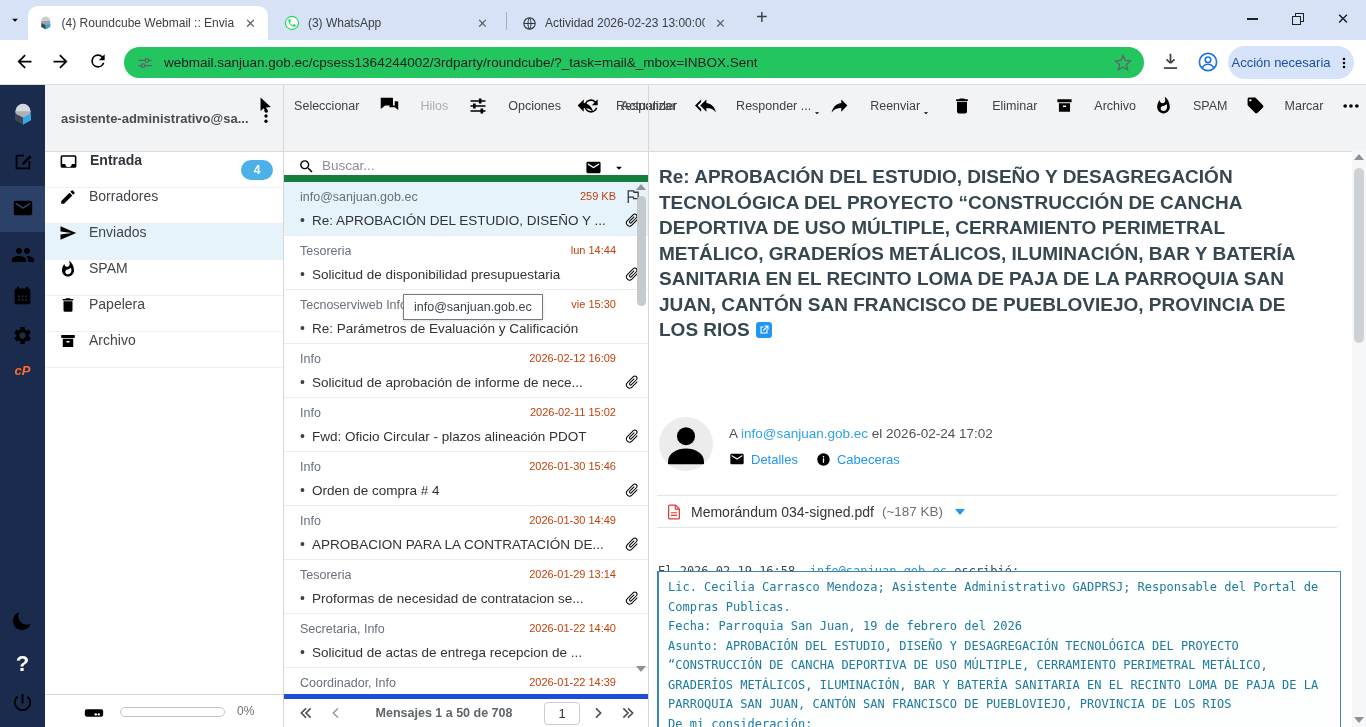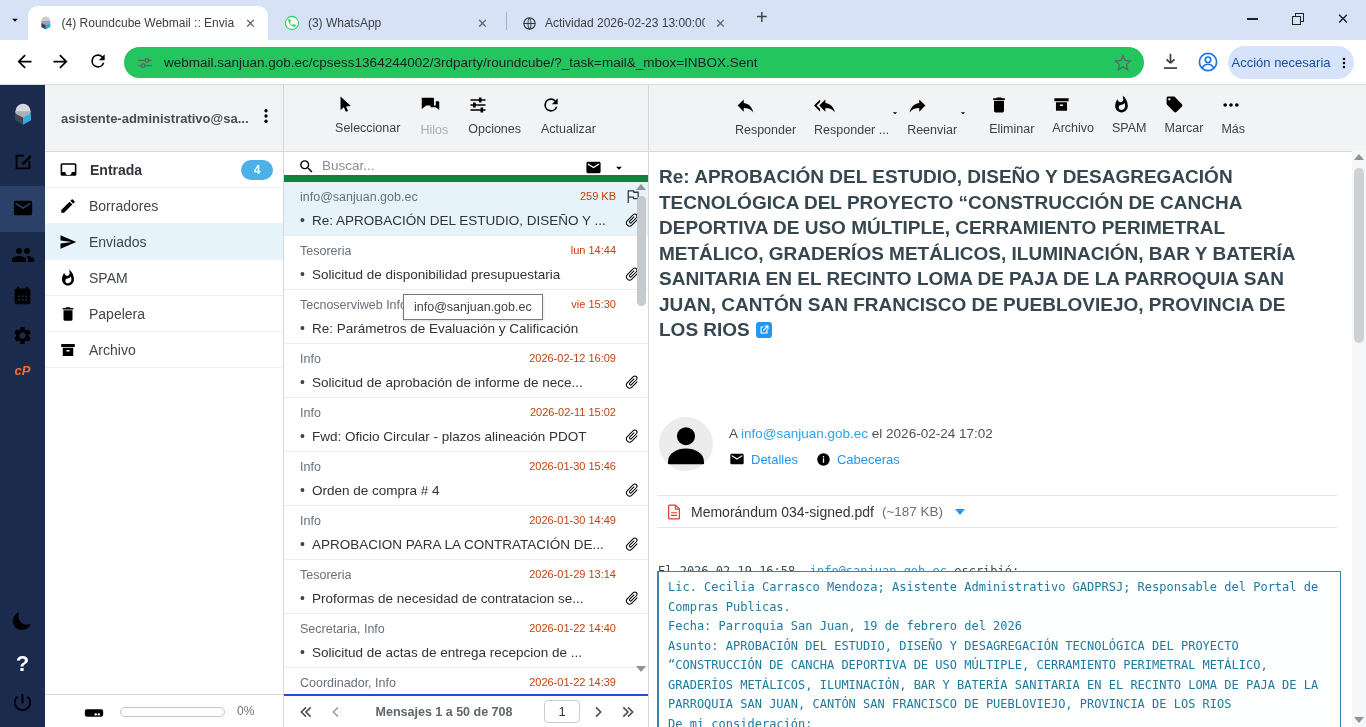--- a/index.html
+++ b/index.html
@@ -29,30 +29,30 @@
   #railmailbg { position:absolute; left:0; top:101px; width:45px; height:46px; background:#2c4168; }
   #topstrip { position:absolute; left:45px; top:0; width:1321px; height:67px; background:#f2f3f5; border-bottom:1px solid #d8dadd; }
   .colborder { position:absolute; top:0; width:1px; height:642px; background:#d5d7d9; }
 
   
   #account { position:absolute; left:45px; top:0; width:238px; height:67px; }
   #accountlabel { position:absolute; left:16px; top:26px; width:200px; font-size:13px; font-weight:bold; color:#474d52; white-space:nowrap; overflow:hidden; }
   #accountmenu { position:absolute; right:8px; top:22px; color:#474d52; }
 
   
-  .tbtn { display:flex; flex-direction:column; gap:7px; color:#3c4347; font-size:12.5px; position:relative; }
+  .tbtn { display:flex; flex-direction:row; align-items:center; gap:20px; color:#3c4347; font-size:12.5px; position:relative; }
   .tbtn .lbl { white-space:nowrap; }
   .tbtn.disabled { color:#a8aeb4; }
   #listtools { position:absolute; left:283px; top:10px; width:365px; display:flex; justify-content:center; gap:20px; }
   #msgtools  { position:absolute; left:680px; top:10px; width:620px; display:flex; justify-content:center; gap:18px; }
   .caret { position:absolute; right:-11px; top:13px; color:#3c4347; }
 
   
   #foldercol { position:absolute; left:45px; top:67px; width:238px; height:575px; background:#fff; }
-  .frow { position:relative; height:36px; display:flex; align-items:center; gap:12px; padding:0 14px; border-bottom:1px solid #f0f0f0; font-size:14px; color:#40464b; }
+  .frow { position:relative; height:36px; display:flex; align-items:flex-start; gap:12px; padding:0 14px; border-bottom:1px solid #f0f0f0; font-size:14px; color:#40464b; }
   .frow .fic { color:#37474f; }
   .frow.sel { background:#e7f3fb; }
   .frow.first { font-weight:bold; color:#30363b; }
   .badge { position:absolute; right:10px; top:8px; min-width:32px; height:20px; background:#4cb1e8; border-radius:10px; color:#fff; font-size:12px; font-weight:bold; display:flex; align-items:center; justify-content:center; }
   #quotabar { position:absolute; left:0; bottom:0; width:238px; height:33px; border-top:1px solid #d5d7d9; background:#fff; }
   #quotatrack { position:absolute; left:75px; top:12px; width:105px; height:10px; border:1px solid #c3c6c9; border-radius:5px; background:#fff; }
   #quotapct { position:absolute; left:192px; top:9px; font-size:12px; color:#6b7075; }
 
   
   #listcol { position:absolute; left:284px; top:67px; width:364px; height:575px; background:#fff; }
@@ -63,21 +63,21 @@
   .mrow.sel { background:#e7f3fb; }
   .mfrom { position:absolute; left:16px; top:8px; font-size:12.5px; color:#68707a; max-width:210px; white-space:nowrap; overflow:hidden; }
   .mmeta { position:absolute; right:32px; top:8px; font-size:11px; color:#c2410c; }
   .msubj { position:absolute; left:16px; right:42px; top:30px; font-size:13.5px; color:#2f3337; white-space:nowrap; overflow:hidden; text-overflow:ellipsis; }
   .msubj .dot { color:#3c4347; margin-right:7px; font-size:14px; }
   .rowflag { position:absolute; right:7px; top:6px; color:#30363b; }
   .rowclip { position:absolute; right:8px; top:30px; color:#9aa0a6; }
   #listscroll { position:absolute; right:2px; top:32px; width:9px; height:488px; }
   #listthumb { position:absolute; left:0; top:12px; width:9px; height:110px; background:#c7cacd; border-radius:5px; }
   .scrtri { width:0; height:0; border-left:5px solid transparent; border-right:5px solid transparent; position:absolute; left:-1px; }
-  #pagerbar { position:absolute; left:0; bottom:0; width:364px; height:33px; border-top:2px solid #1d4ed8; background:#fff; display:flex; align-items:center; }
+  #pagerbar { position:absolute; left:0; bottom:0; width:364px; height:33px; border-top:5px solid #1d4ed8; background:#fff; display:flex; align-items:center; }
   .pgic { color:#4a5056; margin-left:14px; }
   .pgic.dim { color:#9aa0a6; }
   #pagelabel { flex:1; text-align:center; font-size:12.5px; font-weight:bold; color:#5f6569; }
   #pagebox { width:36px; height:23px; border:1px solid #c9ccd0; border-radius:4px; text-align:center; font-size:13px; color:#30363b; font-family:"Liberation Sans",sans-serif; }
 
   
   #tooltip { position:absolute; left:403px; top:209px; background:#fff; border:1px solid #75797d; padding:5px 10px; font-size:12.5px; color:#3c4347; box-shadow:0 1px 3px rgba(0,0,0,.15); z-index:50; }
 
   
   #msgcol { position:absolute; left:649px; top:67px; width:703px; height:575px; background:#fff; }

